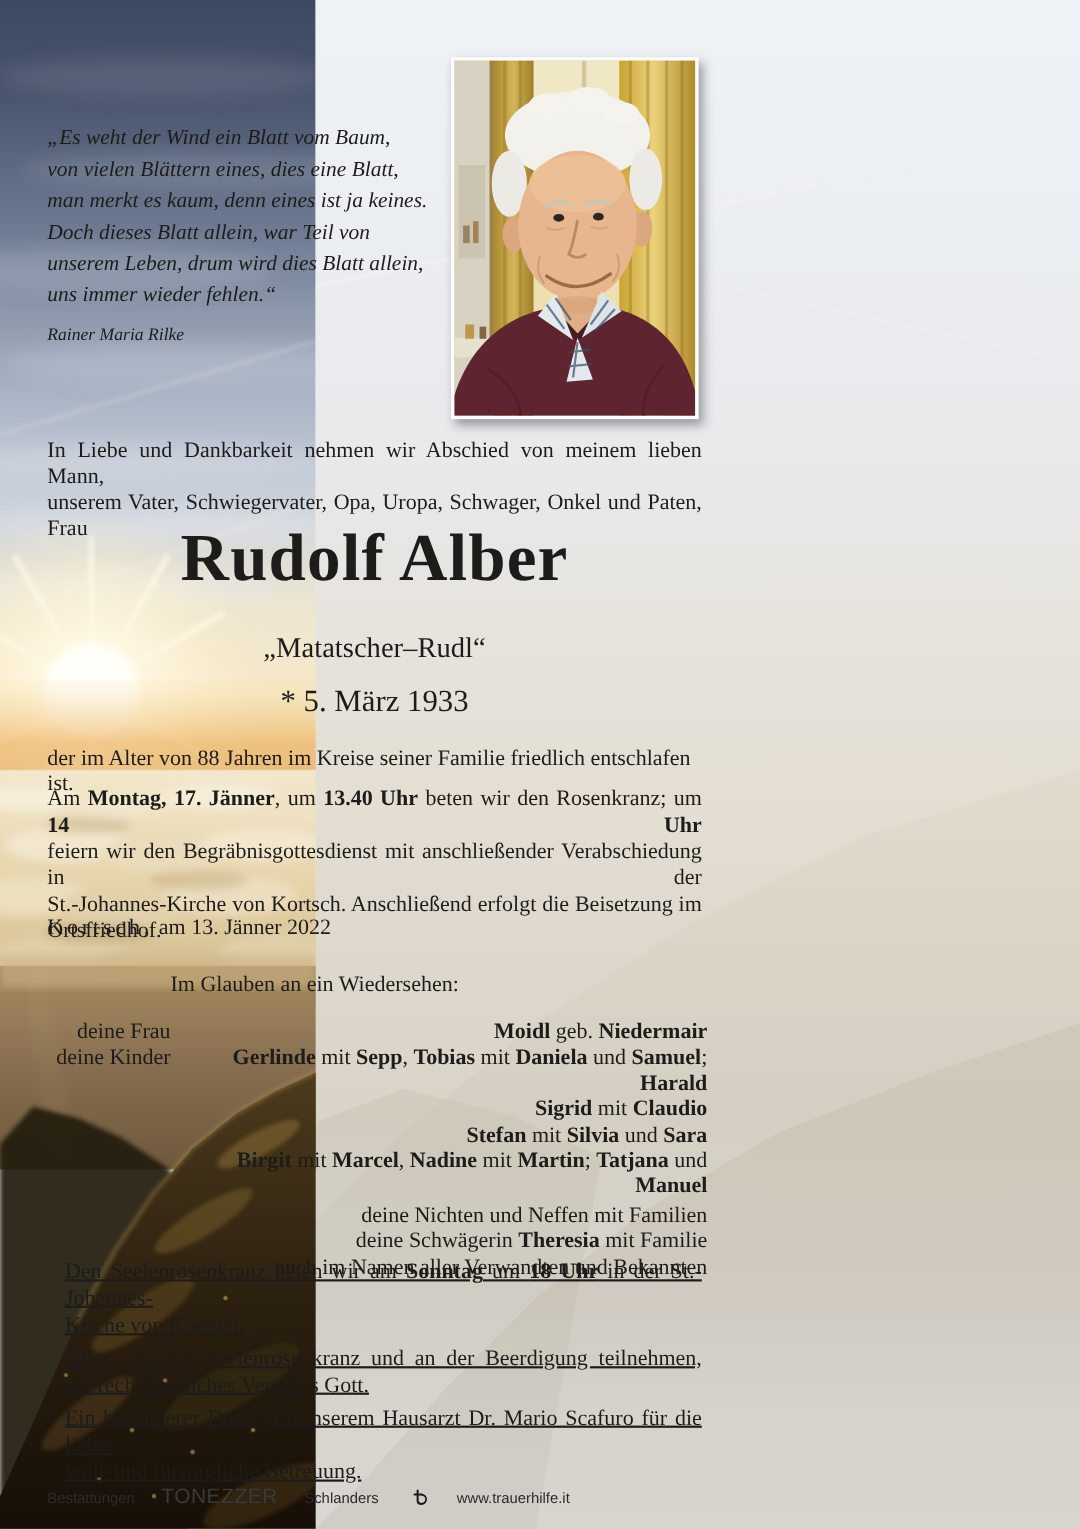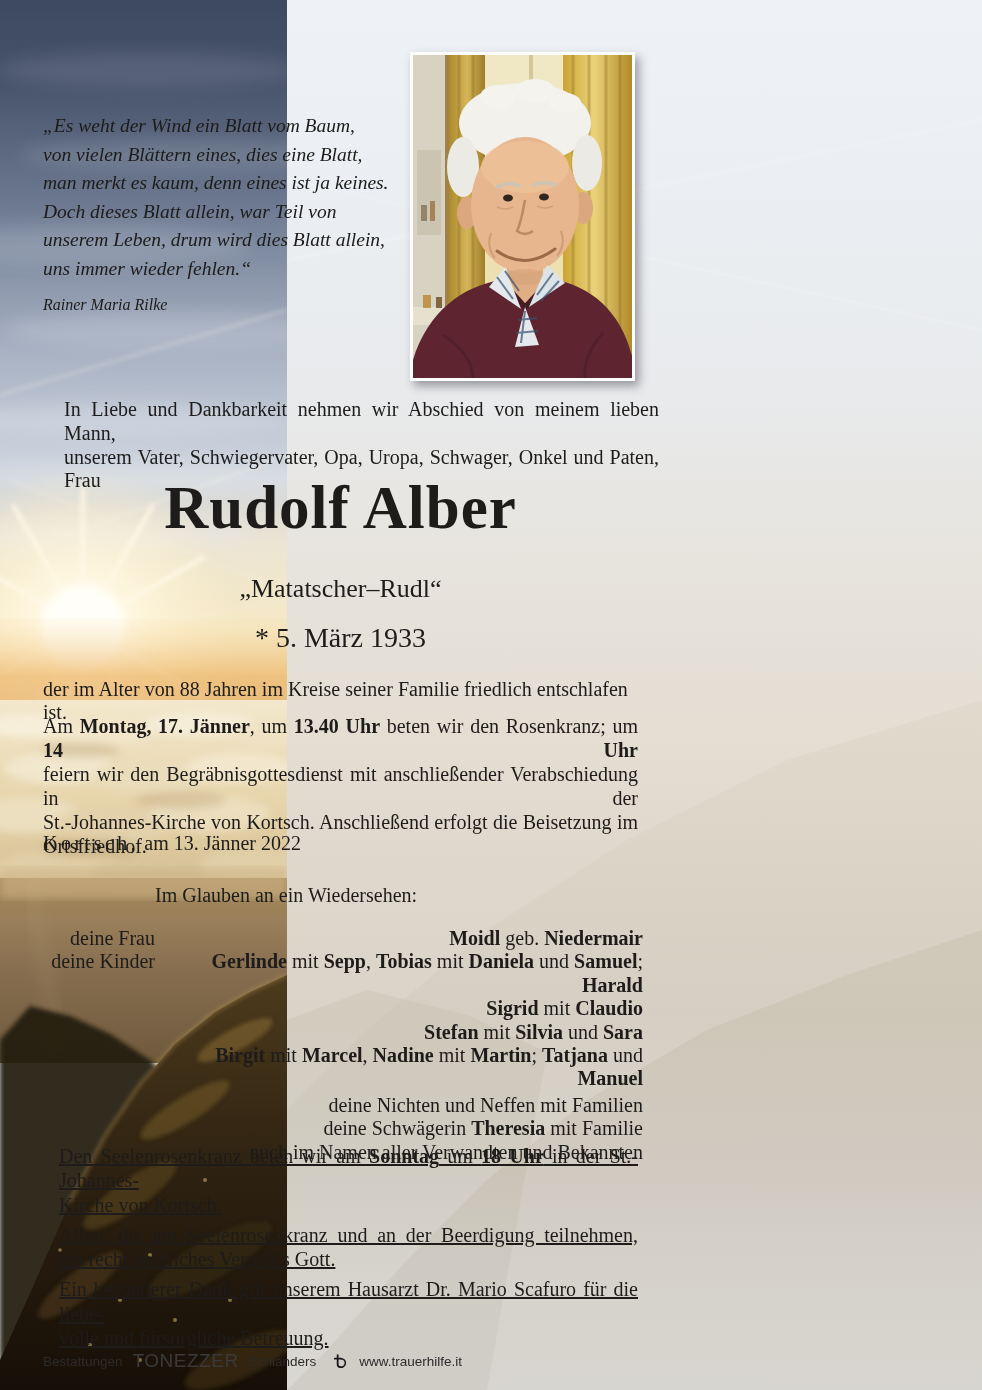--- a/index.html
+++ b/index.html
@@ -25,41 +25,41 @@
   .portrait{
     position:absolute;left:410px;top:52px;width:219px;height:323px;
     border:3px solid #fdfdfd;background:#e7ddb4;
     box-shadow:4px 5px 9px rgba(50,50,60,.45);
   }
   .portrait svg{display:block;width:100%;height:100%;}
   
   .abs{position:absolute;}
   .poem{left:43px;top:112px;width:360px;font-style:italic;font-size:19.5px;line-height:28.5px;}
   .poem-author{left:43px;top:296px;font-style:italic;font-size:16px;}
-  .intro{left:43px;top:398px;width:595px;font-size:20px;line-height:23.8px;margin-left:21px;}
+  .intro{left:43px;top:398px;width:595px;font-size:20px;line-height:23.8px;}
   .jline{text-align:justify;text-align-last:justify;}
   .name{left:43px;top:474px;width:595px;text-align:center;font-size:61px;font-weight:bold;letter-spacing:1px;line-height:1.1;}
   .nickname{left:43px;top:574px;width:595px;text-align:center;font-size:26px;}
   .dates{left:43px;top:622px;width:595px;display:flex;justify-content:center;gap:74px;font-size:28px;}
   .ageline{left:43px;top:678px;width:595px;font-size:20px;}
   .funeral{left:43px;top:714px;width:595px;font-size:20px;line-height:24px;}
   .b{font-weight:bold;}
   .dateline{left:43px;top:832px;width:595px;font-size:20px;}
   .spaced{letter-spacing:3.5px;}
   .faith{left:155px;top:884px;font-size:20px;}
   .family{left:43px;top:927px;width:600px;font-size:20px;line-height:23.4px;}
   .frow{display:flex;text-align:right;}
   .flabel{width:112px;flex:0 0 112px;}
   .fvalue{flex:1;}
   .gap-above{margin-top:3px;}
   .closing{left:43px;top:1144px;width:595px;font-size:20px;line-height:24.3px;}
   .closing .para{margin:0 0 6px 16px;text-decoration:underline;}
   
   .footer{
-    left:43px;top:1350px;width:600px;display:flex;align-items:center;gap:10px;
+    left:43px;top:1350px;width:600px;display:flex;align-items:center;gap:24px;
     font-family:"Liberation Sans","DejaVu Sans",sans-serif;color:#2b2b2b;
   }
   .f-small{font-size:13.5px;}
   .f-brand{font-size:19px;letter-spacing:.5px;color:#3a3a3a;}
   .f-logo{width:17px;height:17px;margin-left:6px;}
 </style>
 </head>
 <body>
 
 <div class="card">

